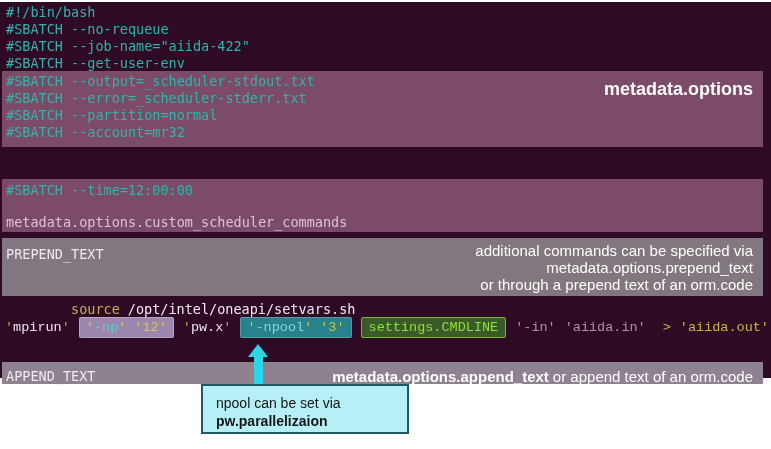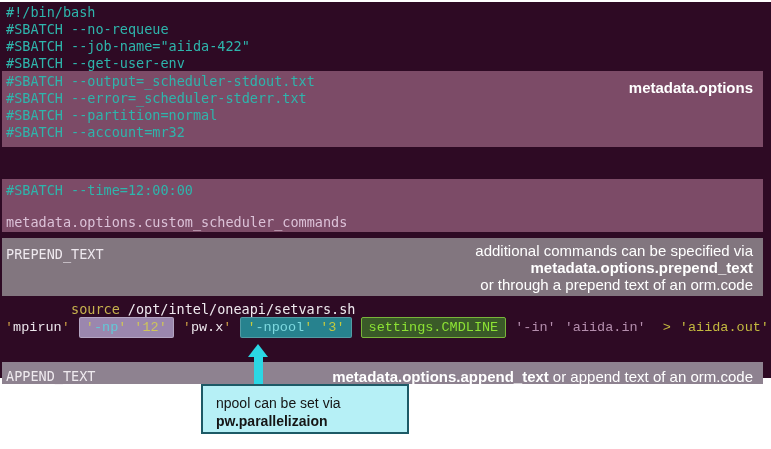--- a/index.html
+++ b/index.html
@@ -14,33 +14,33 @@
 
   .band { position:absolute; left:2px; width:761px; }
   .band-options   { top:69px;  height:76px; background:#7c4b67; }
   .band-resources { top:146px; height:35px; background:#6e6492; }
   .band-custom    { top:177px; height:53px; background:#7c4b67; }
   .band-prepend   { top:236px; height:58px; background:#82767f; }
   .band-append    { top:360px; height:22px; background:#8e8290; }
 
   .band-code { position:absolute; left:4px; top:2px; }
   .band-label { position:absolute; right:10px; top:8px; color:#ffffff; font-weight:bold;
-                font-family:"Liberation Sans", sans-serif; font-size:15px; }
+                font-family:"Liberation Sans", sans-serif; font-size:18px; }
 
   .line-time { position:absolute; left:4px; top:3px; }
   .line-custom { position:absolute; left:4px; top:35px; color:#dcc2d8; }
 
   .prepend-title { position:absolute; left:4px; top:8px; color:#eee8ee; }
   .source-line { position:absolute; left:4px; top:46px; }
   .kw { color:#c7b24e; }
   .white-code { color:#efeaef; margin-left:8px; }
 
   .prepend-note { position:absolute; right:10px; top:4px; text-align:right; color:#ffffff;
                   font-family:"Liberation Sans", sans-serif; font-size:15px; line-height:17px; }
-  .prepend-note .b { font-weight:bold; }
+  .prepend-note .b { font-weight:normal; }
 
   .append-title { position:absolute; left:4px; top:6px; color:#efeaef; }
   .append-note { position:absolute; right:10px; top:0; height:30px; line-height:30px; color:#ffffff;
                  font-family:"Liberation Sans", sans-serif; font-size:15px; }
   .append-note .b { font-weight:bold; }
   .append-note .rest { margin-left:4px; }
 
   .cmdline { position:absolute; left:5px; top:308px; height:34px; display:flex; align-items:center;
              gap:9px; font-size:13.5px; white-space:nowrap;font-family:Liberation Mono, monospace; }
   .q  { color:#c89a44; }

